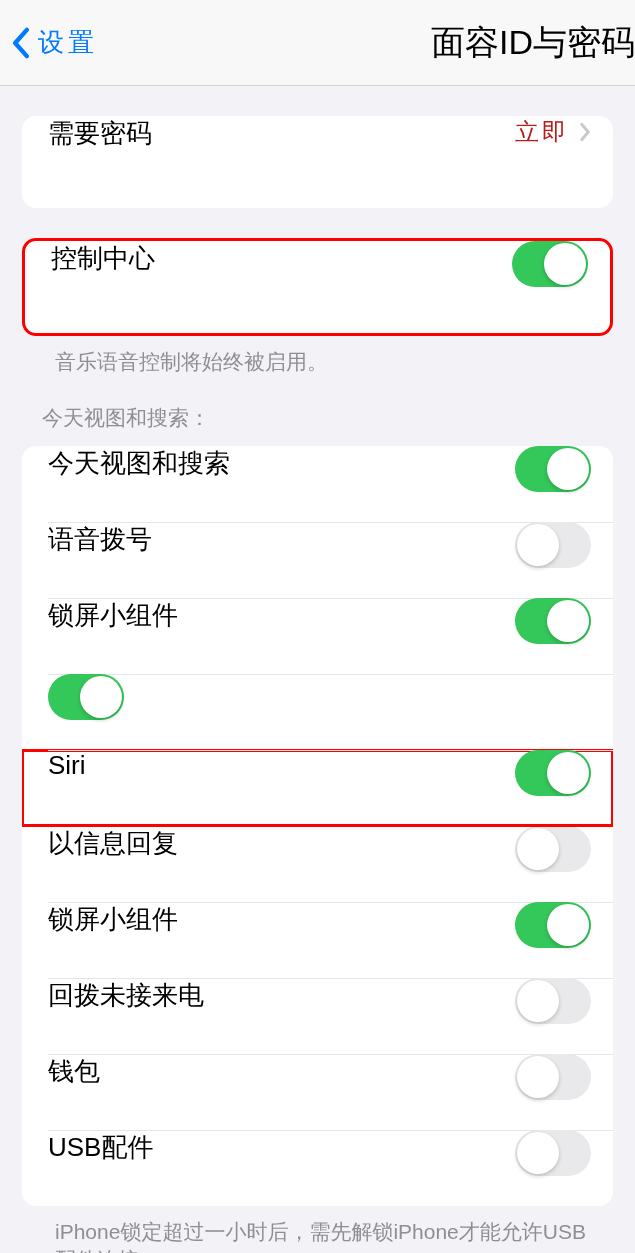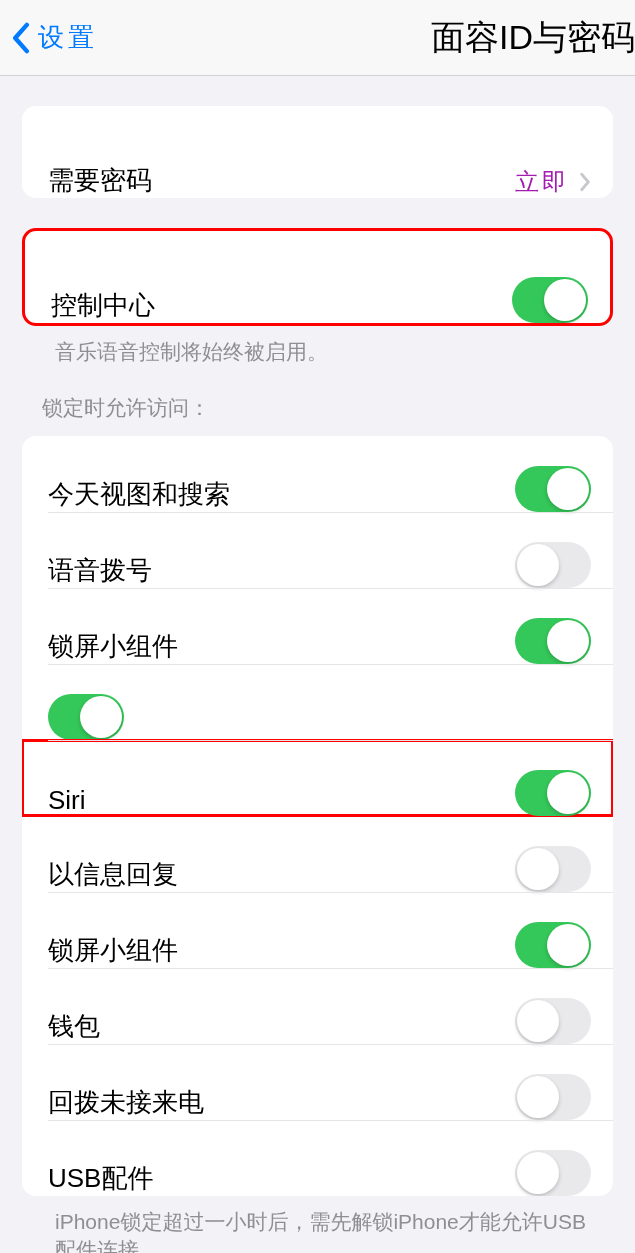--- a/index.html
+++ b/index.html
@@ -9,21 +9,21 @@
       -webkit-font-smoothing: antialiased;
     }
     body {
       width: 635px;
       height: 1253px;
       background: #f2f2f7;
       font-family: -apple-system, "Helvetica Neue", Arial, sans-serif;
       overflow: hidden;
     }
     .header {
-      height: 76px;
+      height: 86px;
       background: #f8f8f8;
       border-bottom: 1px solid #d1d1d6;
       display: flex;
       align-items: center;
       position: relative;
     }
     .back-button {
       display: flex;
       align-items: center;
       padding-left: 12px;
@@ -57,21 +57,21 @@
       margin: 30px 22px 0 22px;
       background: #ffffff;
       border-radius: 14px;
       overflow: hidden;
     }
     .group.highlighted {
       border: 3px solid #ff0000;
     }
     .row {
       display: flex;
-      align-items: flex-end;
+      align-items: flex-start;
       justify-content: space-between;
       min-height: 76px;
       padding: 0 22px 0 26px;
       position: relative;
     }
     .row + .row::before {
       content: "";
       position: absolute;
       top: 0;
       left: 26px;
@@ -88,21 +88,21 @@
       font-size: 26px;
       color: #000;
     }
     .row-value {
       display: flex;
       align-items: center;
       gap: 10px;
     }
     .value-text {
       font-size: 24px;
-      color: #a21caf;
+      color: #b91c1c;
       letter-spacing: 3px;
     }
     .chevron-right {
       width: 12px;
       height: 20px;
       color: #c7c7cc;
     }
     .toggle {
       width: 76px;
       height: 46px;
@@ -182,21 +182,21 @@
   <div class="group highlighted" id="voice_dial_group">
     <div class="row tall">
       <span class="row-label">控制中心</span>
       <div class="toggle on">
         <div class="toggle-knob"></div>
       </div>
     </div>
   </div>
   <div class="footer-text">音乐语音控制将始终被启用。</div>
 
-  <div class="section-header">锁定时允许访问：</div>
+  <div class="section-header">今天视图和搜索：</div>
   <div class="group tight" id="locked-access-group">
 
   <div class="row" id="row-item0">
         <span class="row-label">今天视图和搜索</span>
         <div class="toggle on">
           <div class="toggle-knob"></div>
         </div>
       </div>
       <div class="row" id="row-item1">
         <span class="row-label">语音拨号</span>
@@ -226,32 +226,32 @@
         <div class="toggle off">
           <div class="toggle-knob"></div>
         </div>
       </div>
       <div class="row" id="row-item6">
         <span class="row-label">锁屏小组件</span>
         <div class="toggle on">
           <div class="toggle-knob"></div>
         </div>
       </div>
+      <div class="row" id="row-item8">
+        <span class="row-label">回拨未接来电</span>
+        <div class="toggle off">
+          <div class="toggle-knob"></div>
+        </div>
+      </div>
       <div class="row" id="row-item7">
         <span class="row-label">钱包</span>
         <div class="toggle off">
           <div class="toggle-knob"></div>
         </div>
       </div>
-      <div class="row" id="row-item8">
-        <span class="row-label">回拨未接来电</span>
-        <div class="toggle off">
-          <div class="toggle-knob"></div>
-        </div>
-      </div>
       <div class="row" id="row-usb">
         <span class="row-label">USB配件</span>
         <div class="toggle off">
           <div class="toggle-knob"></div>
         </div>
       </div>
     </div>
   <div class="footer-text">iPhone锁定超过一小时后，需先解锁iPhone才能允许USB配件连接。</div>
 
 </div>

